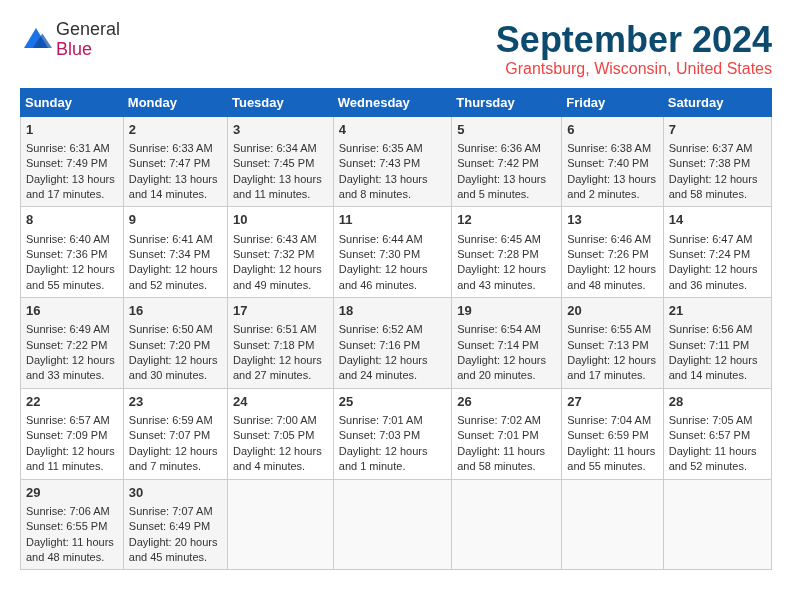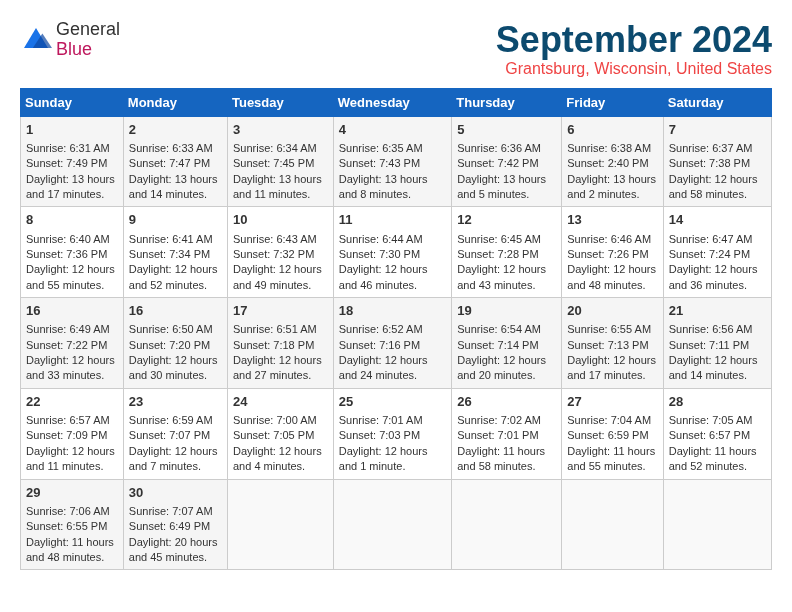--- a/index.html
+++ b/index.html
@@ -116,21 +116,21 @@
       <th>Saturday</th>
     </tr>
   </thead>
   <tbody id="calendar-body">
   <tr>
         <td><span class="day-num">1</span><span>Sunrise: 6:31 AM</span><br><span>Sunset: 7:49 PM</span><br><span>Daylight: 13 hours and 17 minutes.</span></td>
         <td><span class="day-num">2</span><span>Sunrise: 6:33 AM</span><br><span>Sunset: 7:47 PM</span><br><span>Daylight: 13 hours and 14 minutes.</span></td>
         <td><span class="day-num">3</span><span>Sunrise: 6:34 AM</span><br><span>Sunset: 7:45 PM</span><br><span>Daylight: 13 hours and 11 minutes.</span></td>
         <td><span class="day-num">4</span><span>Sunrise: 6:35 AM</span><br><span>Sunset: 7:43 PM</span><br><span>Daylight: 13 hours and 8 minutes.</span></td>
         <td><span class="day-num">5</span><span>Sunrise: 6:36 AM</span><br><span>Sunset: 7:42 PM</span><br><span>Daylight: 13 hours and 5 minutes.</span></td>
-        <td><span class="day-num">6</span><span>Sunrise: 6:38 AM</span><br><span>Sunset: 2:40 PM</span><br><span>Daylight: 13 hours and 2 minutes.</span></td>
+        <td><span class="day-num">6</span><span>Sunrise: 6:38 AM</span><br><span>Sunset: 7:40 PM</span><br><span>Daylight: 13 hours and 2 minutes.</span></td>
         <td><span class="day-num">7</span><span>Sunrise: 6:37 AM</span><br><span>Sunset: 7:38 PM</span><br><span>Daylight: 12 hours and 58 minutes.</span></td>
       </tr>
       <tr>
         <td><span class="day-num">8</span><span>Sunrise: 6:40 AM</span><br><span>Sunset: 7:36 PM</span><br><span>Daylight: 12 hours and 55 minutes.</span></td>
         <td><span class="day-num">9</span><span>Sunrise: 6:41 AM</span><br><span>Sunset: 7:34 PM</span><br><span>Daylight: 12 hours and 52 minutes.</span></td>
         <td><span class="day-num">10</span><span>Sunrise: 6:43 AM</span><br><span>Sunset: 7:32 PM</span><br><span>Daylight: 12 hours and 49 minutes.</span></td>
         <td><span class="day-num">11</span><span>Sunrise: 6:44 AM</span><br><span>Sunset: 7:30 PM</span><br><span>Daylight: 12 hours and 46 minutes.</span></td>
         <td><span class="day-num">12</span><span>Sunrise: 6:45 AM</span><br><span>Sunset: 7:28 PM</span><br><span>Daylight: 12 hours and 43 minutes.</span></td>
         <td><span class="day-num">13</span><span>Sunrise: 6:46 AM</span><br><span>Sunset: 7:26 PM</span><br><span>Daylight: 12 hours and 48 minutes.</span></td>
         <td><span class="day-num">14</span><span>Sunrise: 6:47 AM</span><br><span>Sunset: 7:24 PM</span><br><span>Daylight: 12 hours and 36 minutes.</span></td>

